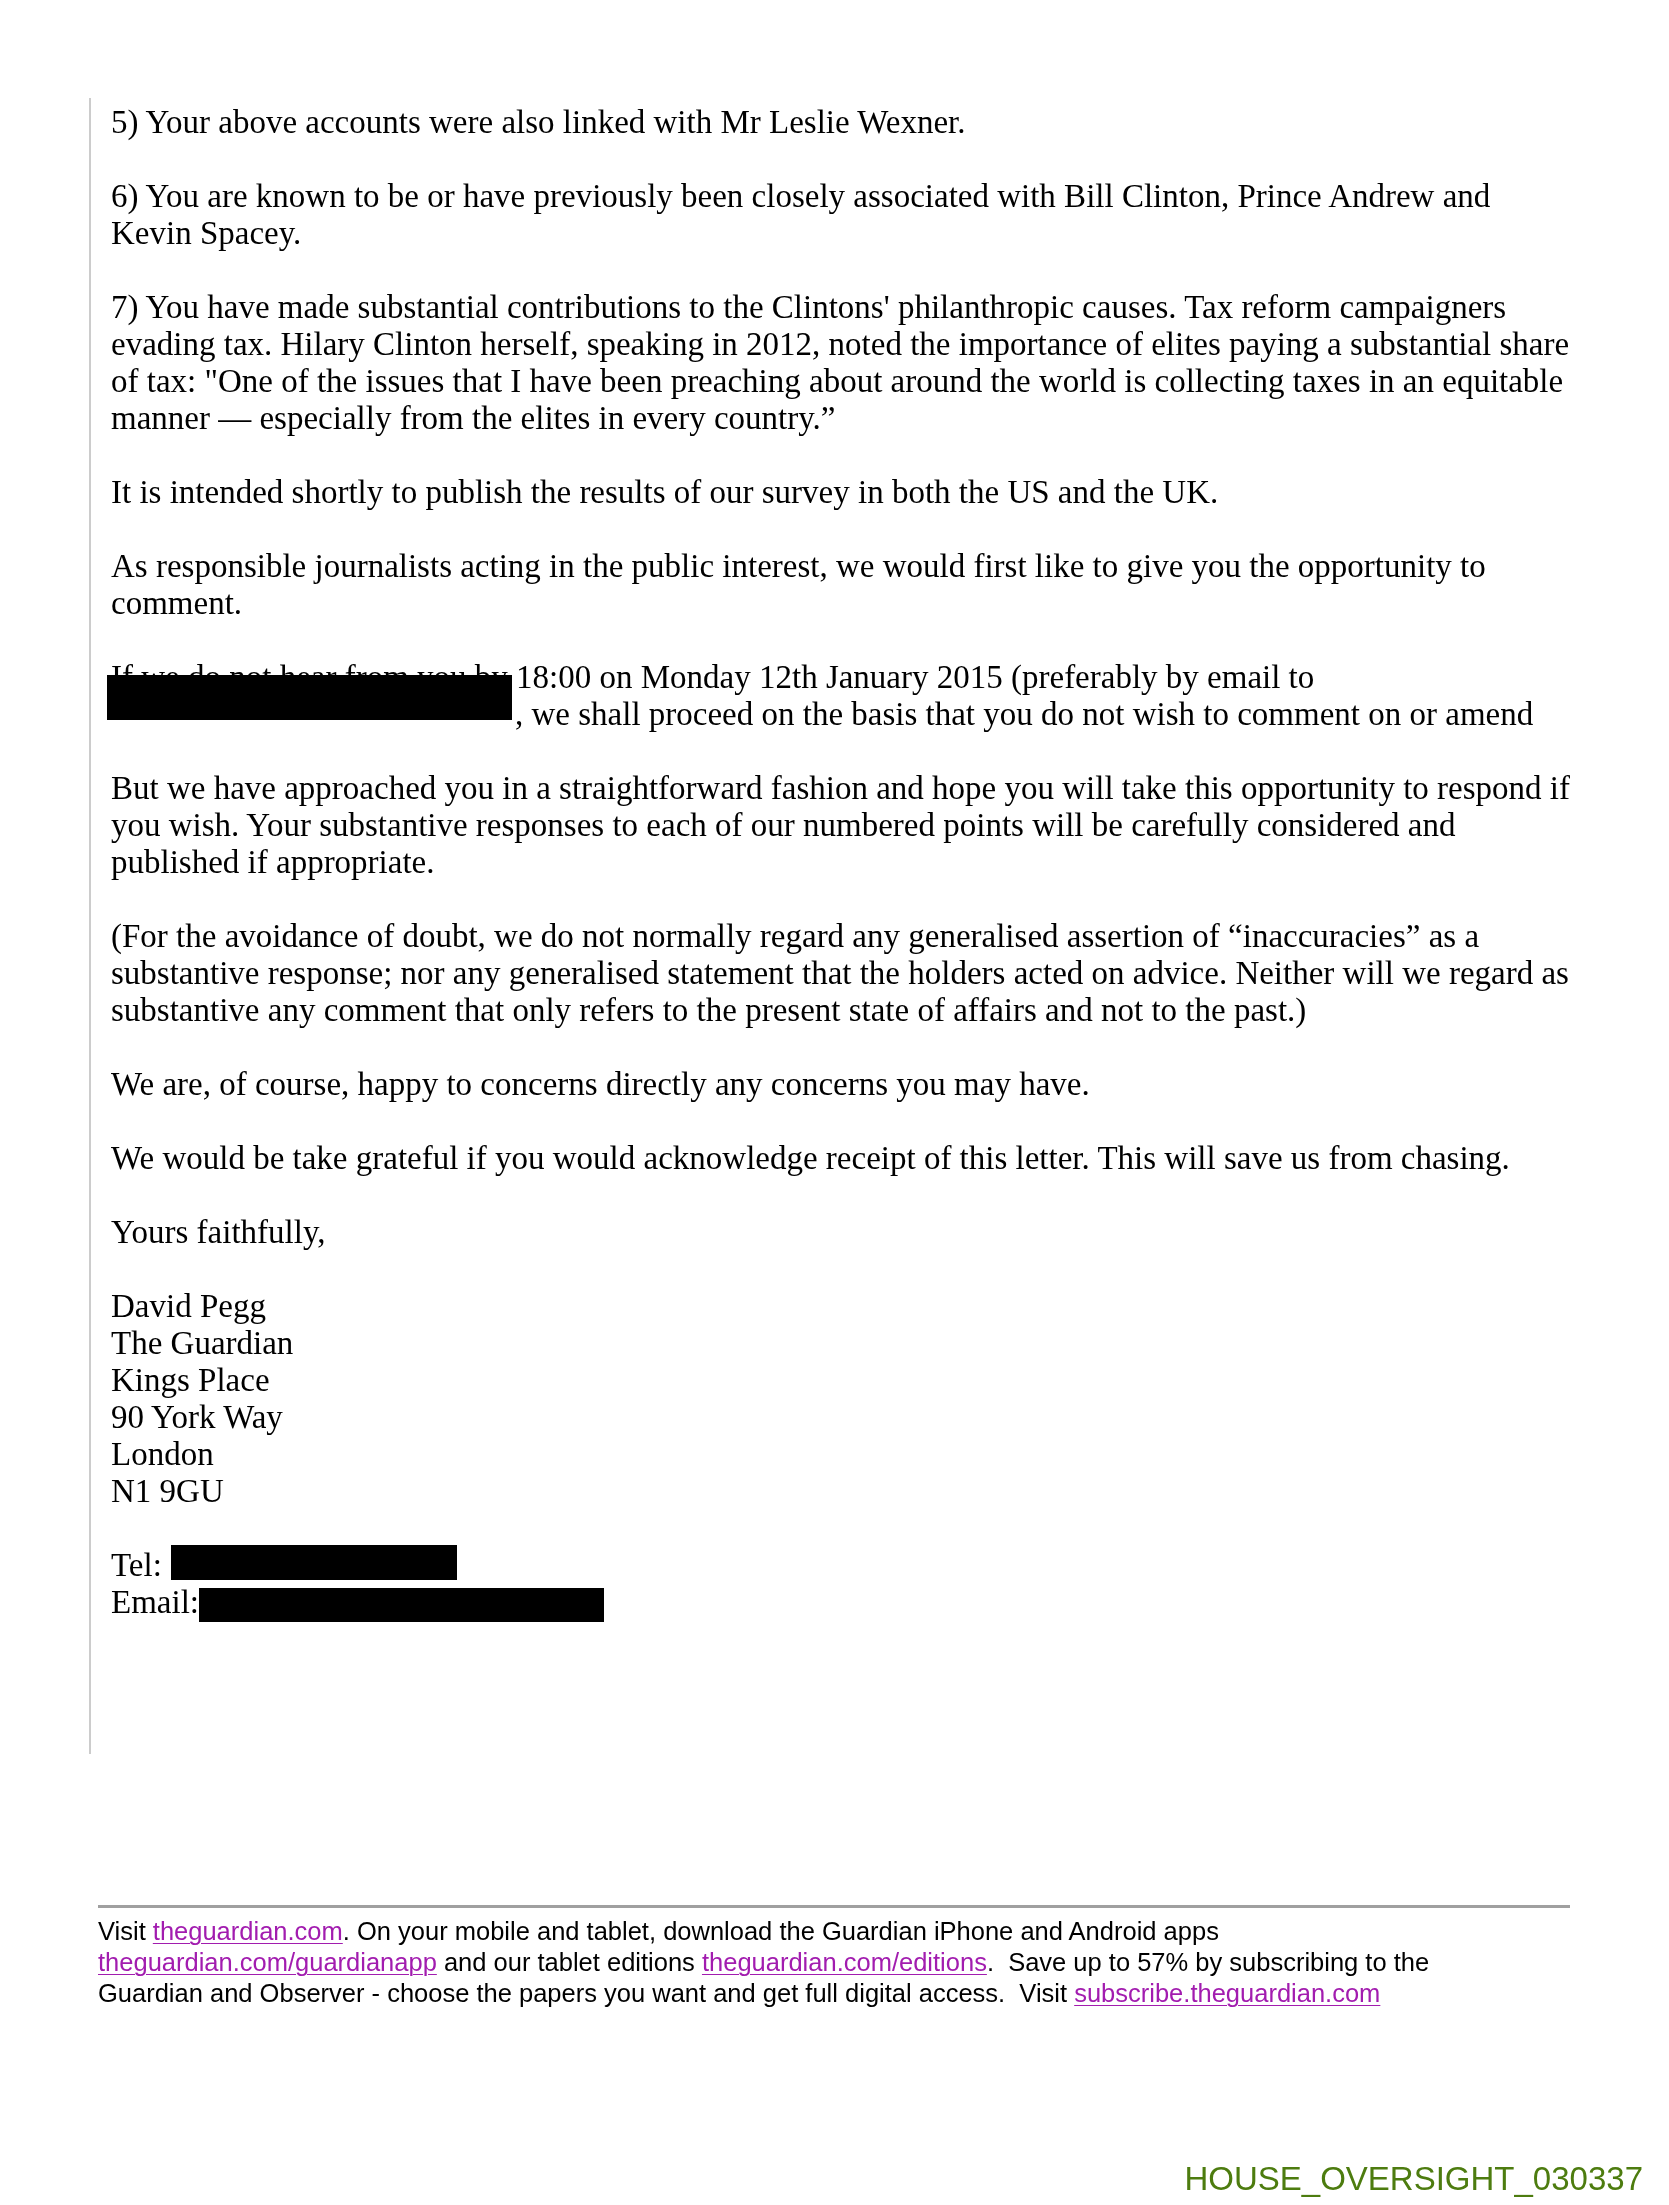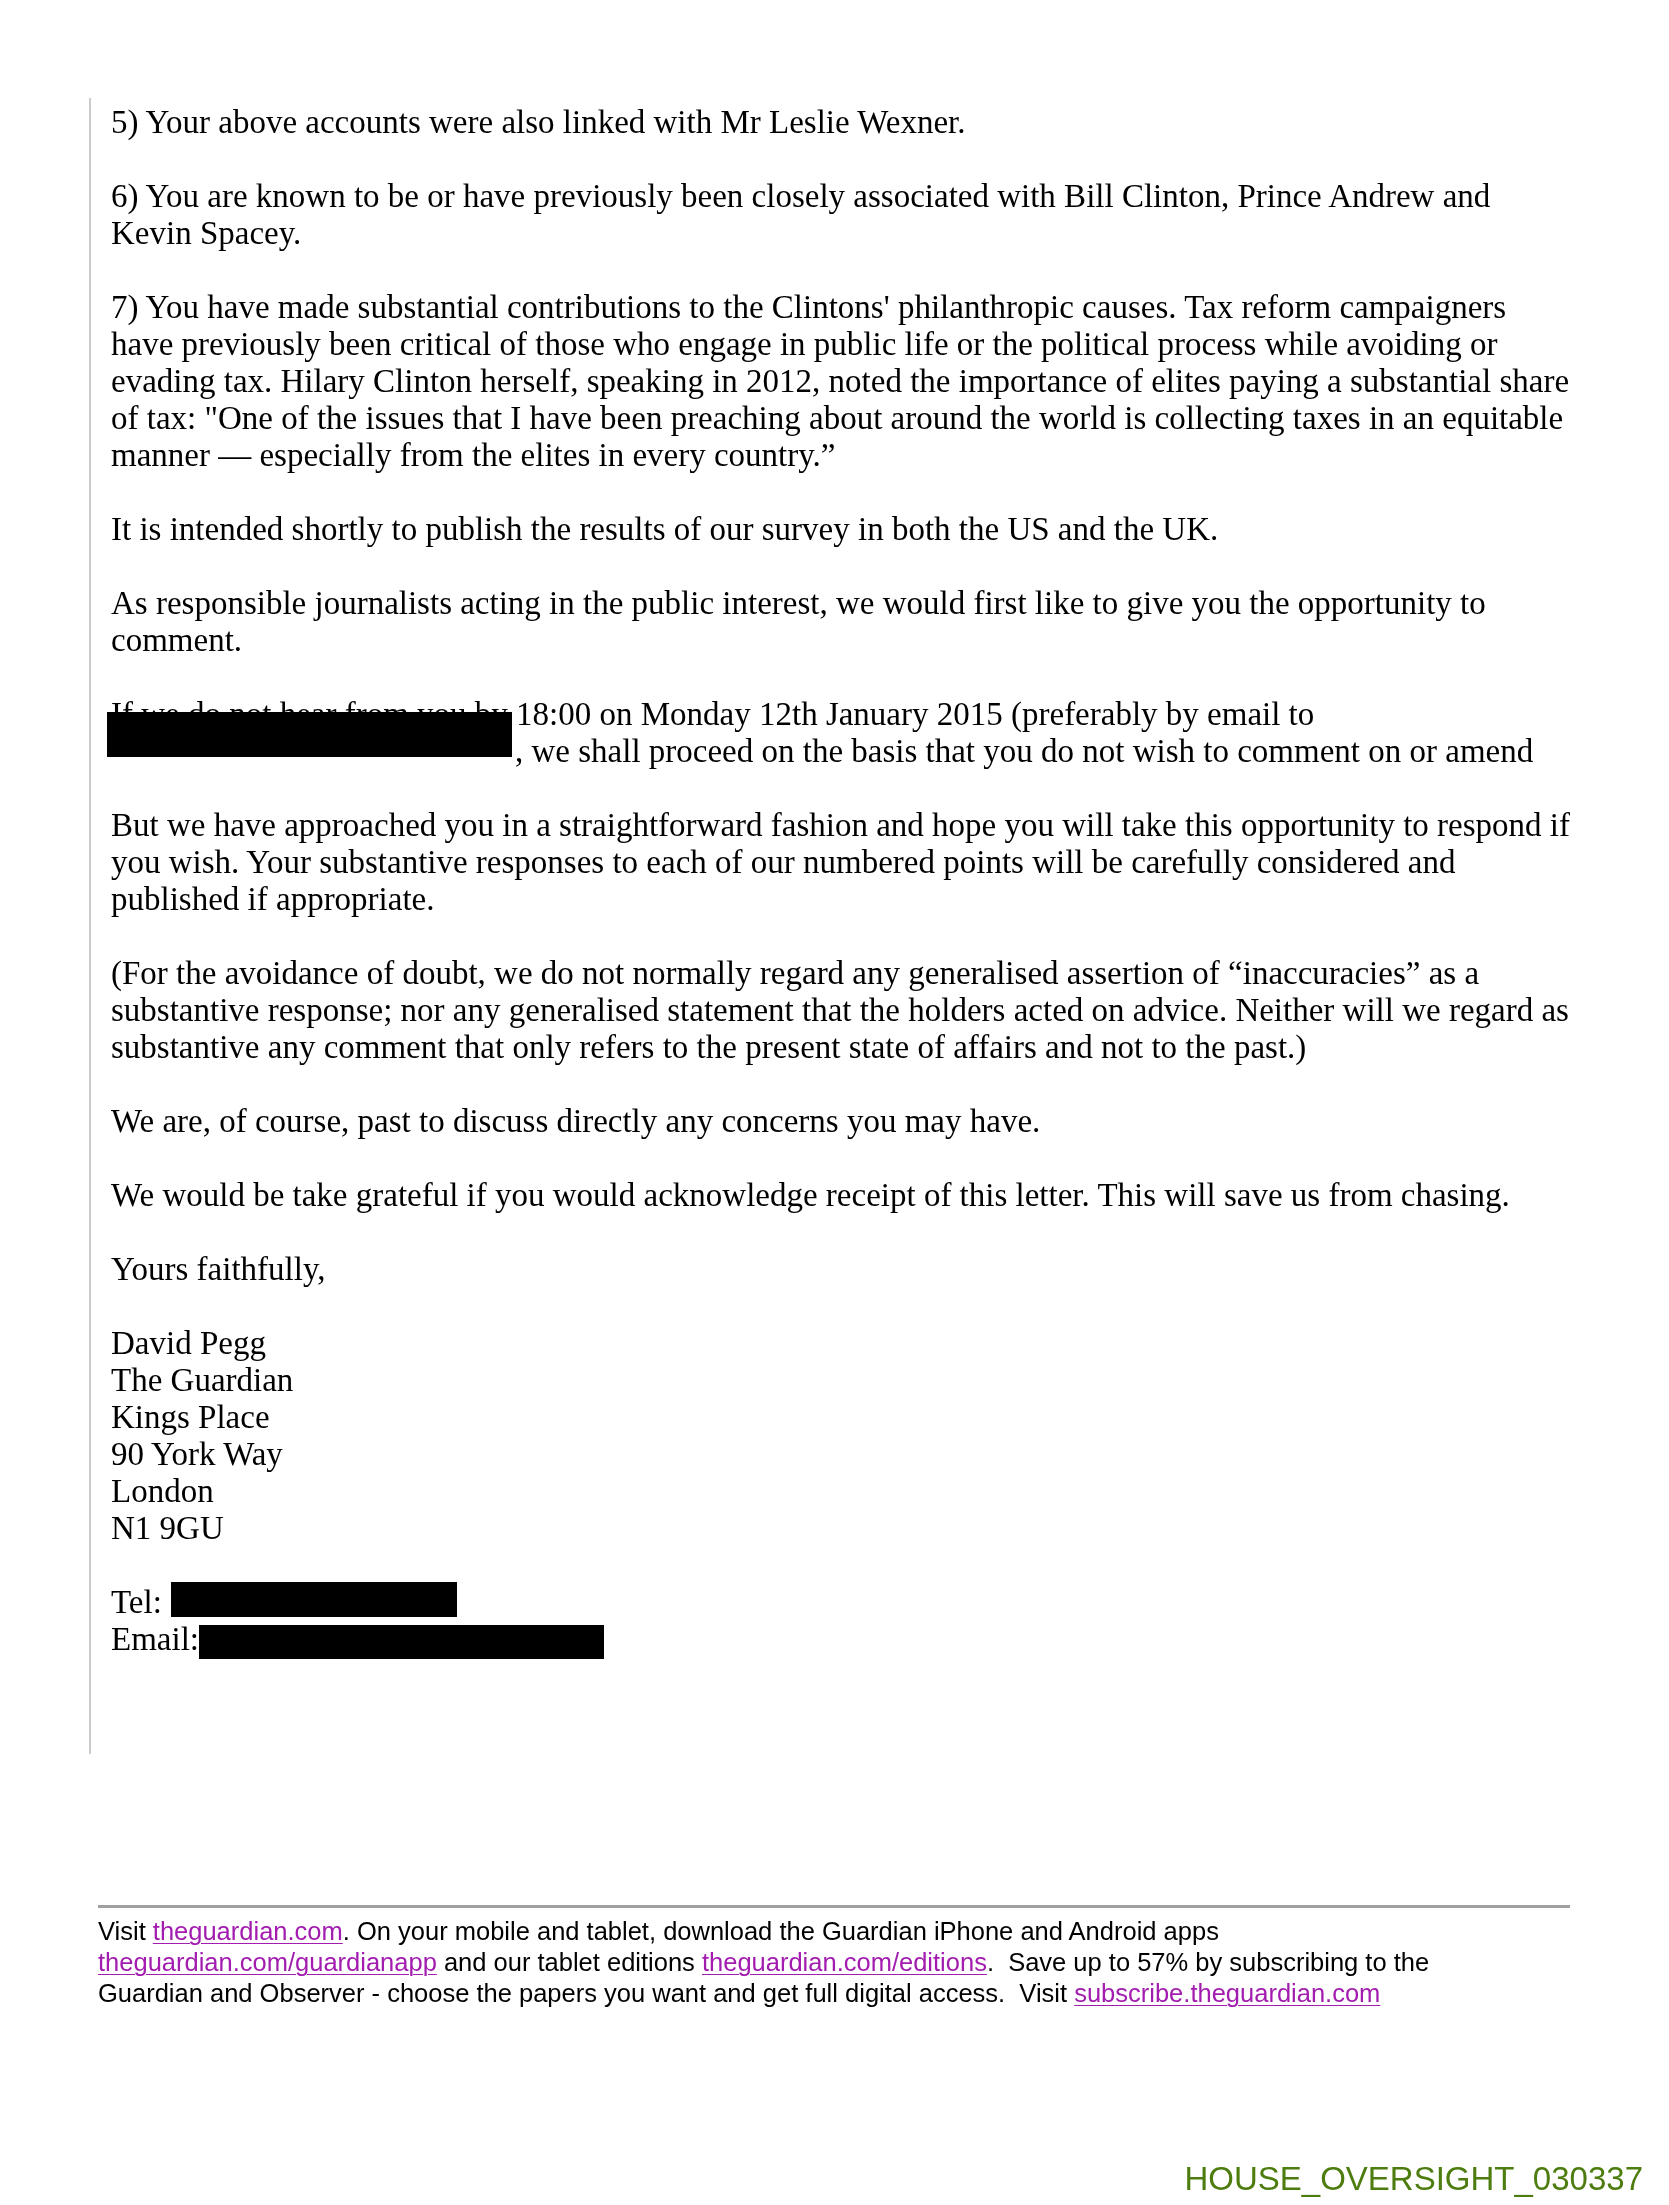--- a/index.html
+++ b/index.html
@@ -34,21 +34,20 @@
 <div class="letter">
   <div class="para">
     <span class="line">5) Your above accounts were also linked with Mr Leslie Wexner.</span>
   </div>
   <div class="para">
     <span class="line">6) You are known to be or have previously been closely associated with Bill Clinton, Prince Andrew and</span>
     <span class="line">Kevin Spacey.</span>
   </div>
   <div class="para">
     <span class="line">7) You have made substantial contributions to the Clintons' philanthropic causes. Tax reform campaigners</span>
-    <span class="line">have previously been critical of those who engage in public life or the political process while avoiding or</span>
     <span class="line">evading tax. Hilary Clinton herself, speaking in 2012, noted the importance of elites paying a substantial share</span>
     <span class="line">of tax:  "One of the issues that I have been preaching about around the world is collecting taxes in an equitable</span>
     <span class="line">manner — especially from the elites in every country.”</span>
   </div>
   <div class="para">
     <span class="line">It is intended shortly to publish the results of our survey in both the US and the UK.</span>
   </div>
   <div class="para">
     <span class="line">As responsible journalists acting in the public interest, we would first like to give you the opportunity to</span>
     <span class="line">comment.</span>
@@ -64,21 +63,21 @@
     <span class="line">But we have approached you in a straightforward fashion and hope you will take this opportunity to respond if</span>
     <span class="line">you wish. Your substantive responses to each of our numbered points will be carefully considered and</span>
     <span class="line">published if appropriate.</span>
   </div>
   <div class="para">
     <span class="line">(For the avoidance of doubt, we do not normally regard any generalised assertion of “inaccuracies” as a</span>
     <span class="line">substantive response; nor any generalised statement that the holders acted on advice. Neither will we regard as</span>
     <span class="line">substantive any comment that only refers to the present state of affairs and not to the past.)</span>
   </div>
   <div class="para">
-    <span class="line">We are, of course, past to discuss directly any concerns you may have.</span>
+    <span class="line">We are, of course, happy to concerns directly any concerns you may have.</span>
   </div>
   <div class="para">
     <span class="line">We would be take grateful if you would acknowledge receipt of this letter. This will save us from chasing.</span>
   </div>
   <div class="para">
     <span class="line">Yours faithfully,</span>
   </div>
   <div class="sig-block">
     <span class="line">David Pegg</span>
     <span class="line">The Guardian</span>

